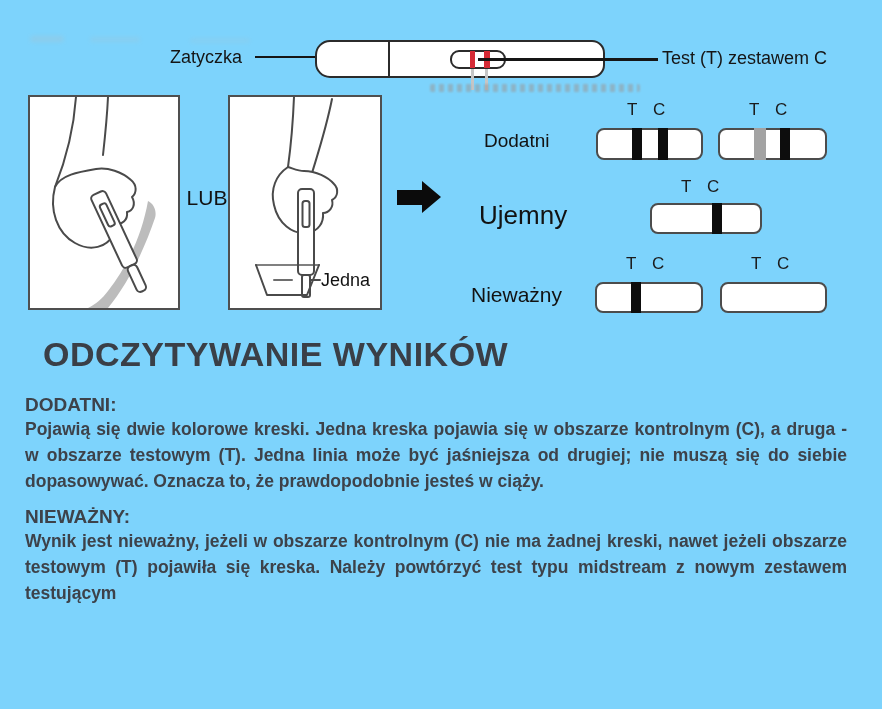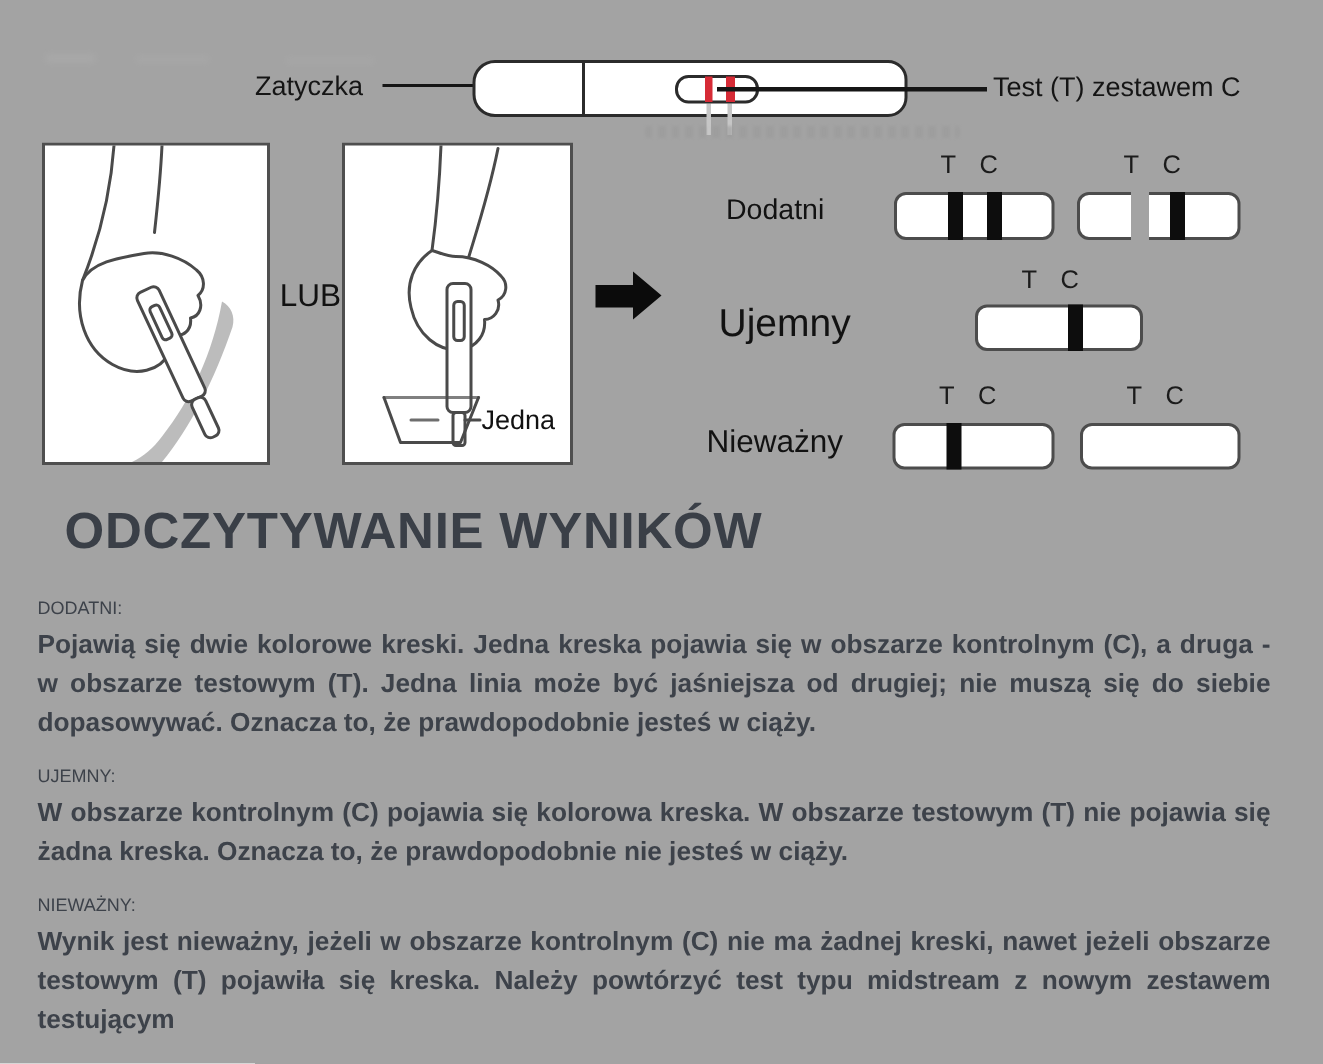--- a/index.html
+++ b/index.html
@@ -1,19 +1,19 @@
 <!DOCTYPE html>
 <html lang="pl"><head>
 <meta charset="utf-8">
 <style>
   * { margin:0; padding:0; box-sizing:border-box; }
   html,body { background:#ffffff; }
   body { font-family:"Liberation Sans", sans-serif; }
   .page {
-    position:relative; width:882px; height:709px; background:#a3a3a3;
+    position:relative; width:882px; height:709px; background:#7dd3fc;
     overflow:hidden; color:#111;
   }
 
   
   .smudge { position:absolute; background:#b9b9b9; border-radius:4px; filter:blur(2px); }
   .diagram-label { position:absolute; font-size:18px; color:#151515; white-space:nowrap; }
   .pointer-line { position:absolute; height:2px; background:#151515; }
   .device-body {
     position:absolute; left:315px; top:40px; width:290px; height:38px;
     border:2px solid #2b2b2b; border-radius:15px 13px 13px 15px; background:#fff;
@@ -48,21 +48,21 @@
   .strip-line { position:absolute; top:-2px; }
   .tc-letter { position:absolute; font-size:17px; color:#1b1b1b; }
 
   
   .content { position:absolute; left:25px; top:334px; width:822px; color:#3d424a; }
   .content h1 {
     font-size:34px; line-height:40px; font-weight:800; letter-spacing:.5px;
     color:#3a3f47; margin:0 0 20px 18px; white-space:nowrap;
   }
   .section { margin:0 0 12px 0; }
-  .section .sec-title { font-size:12px; font-weight:400; line-height:22px; }
+  .section .sec-title { font-size:19px; font-weight:700; line-height:22px; }
   .section .sec-body {
     font-size:17.5px; font-weight:700; line-height:26px;
     text-align:justify; text-justify:inter-word;
   }
   svg .ln { fill:none; stroke:#4a4a4a; stroke-width:2; stroke-linecap:round; stroke-linejoin:round; }
   svg .fillw { fill:#ffffff; stroke:#4a4a4a; stroke-width:2; stroke-linejoin:round; }
 </style>
 </head>
 <body>
 
@@ -163,24 +163,20 @@
     </div>
 
   <div class="content" style="color: rgb(61, 66, 74);">
     <h1>ODCZYTYWANIE WYNIKÓW</h1>
 
     <div class="section">
       <div class="sec-title">DODATNI:</div>
       <div class="sec-body">Pojawią się dwie kolorowe kreski. Jedna kreska pojawia się w obszarze kontrolnym (C), a druga - w obszarze testowym (T). Jedna linia może być jaśniejsza od drugiej; nie muszą się do siebie dopasowywać. Oznacza to, że prawdopodobnie jesteś w ciąży.</div>
     </div>
 
-    <div class="section">
-      <div class="sec-title">UJEMNY:</div>
-      <div class="sec-body">W obszarze kontrolnym (C) pojawia się kolorowa kreska. W obszarze testowym (T) nie pojawia się żadna kreska. Oznacza to, że prawdopodobnie nie jesteś w ciąży.</div>
-    </div>
 
     <div class="section">
       <div class="sec-title">NIEWAŻNY:</div>
       <div class="sec-body">Wynik jest nieważny, jeżeli w obszarze kontrolnym (C) nie ma żadnej kreski, nawet jeżeli obszarze testowym (T) pojawiła się kreska. Należy powtórzyć test typu midstream z nowym zestawem testującym</div>
     </div>
   </div>
 
 </div>
 
 </body></html>

